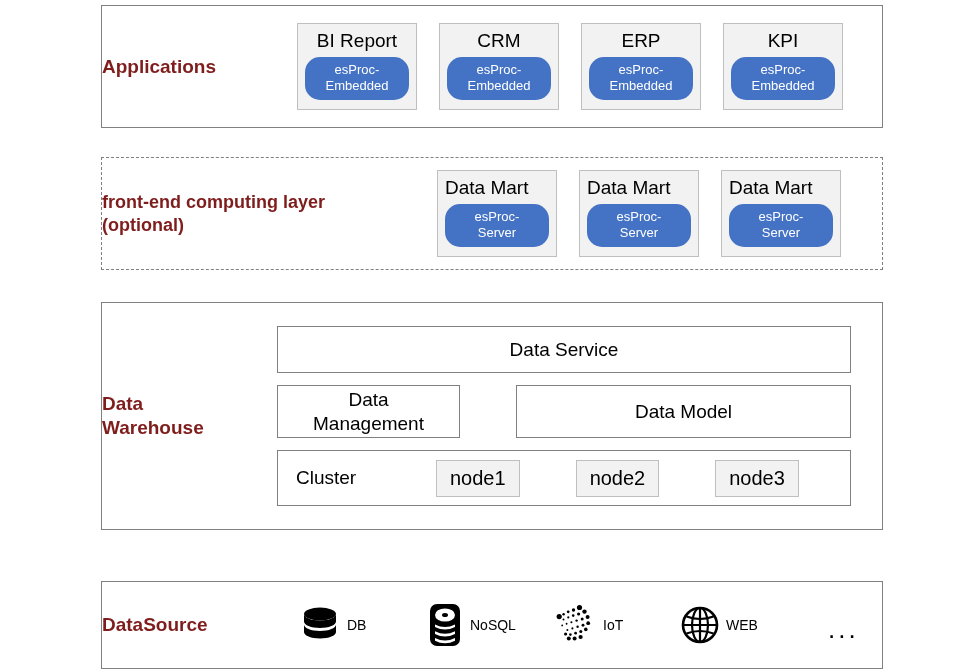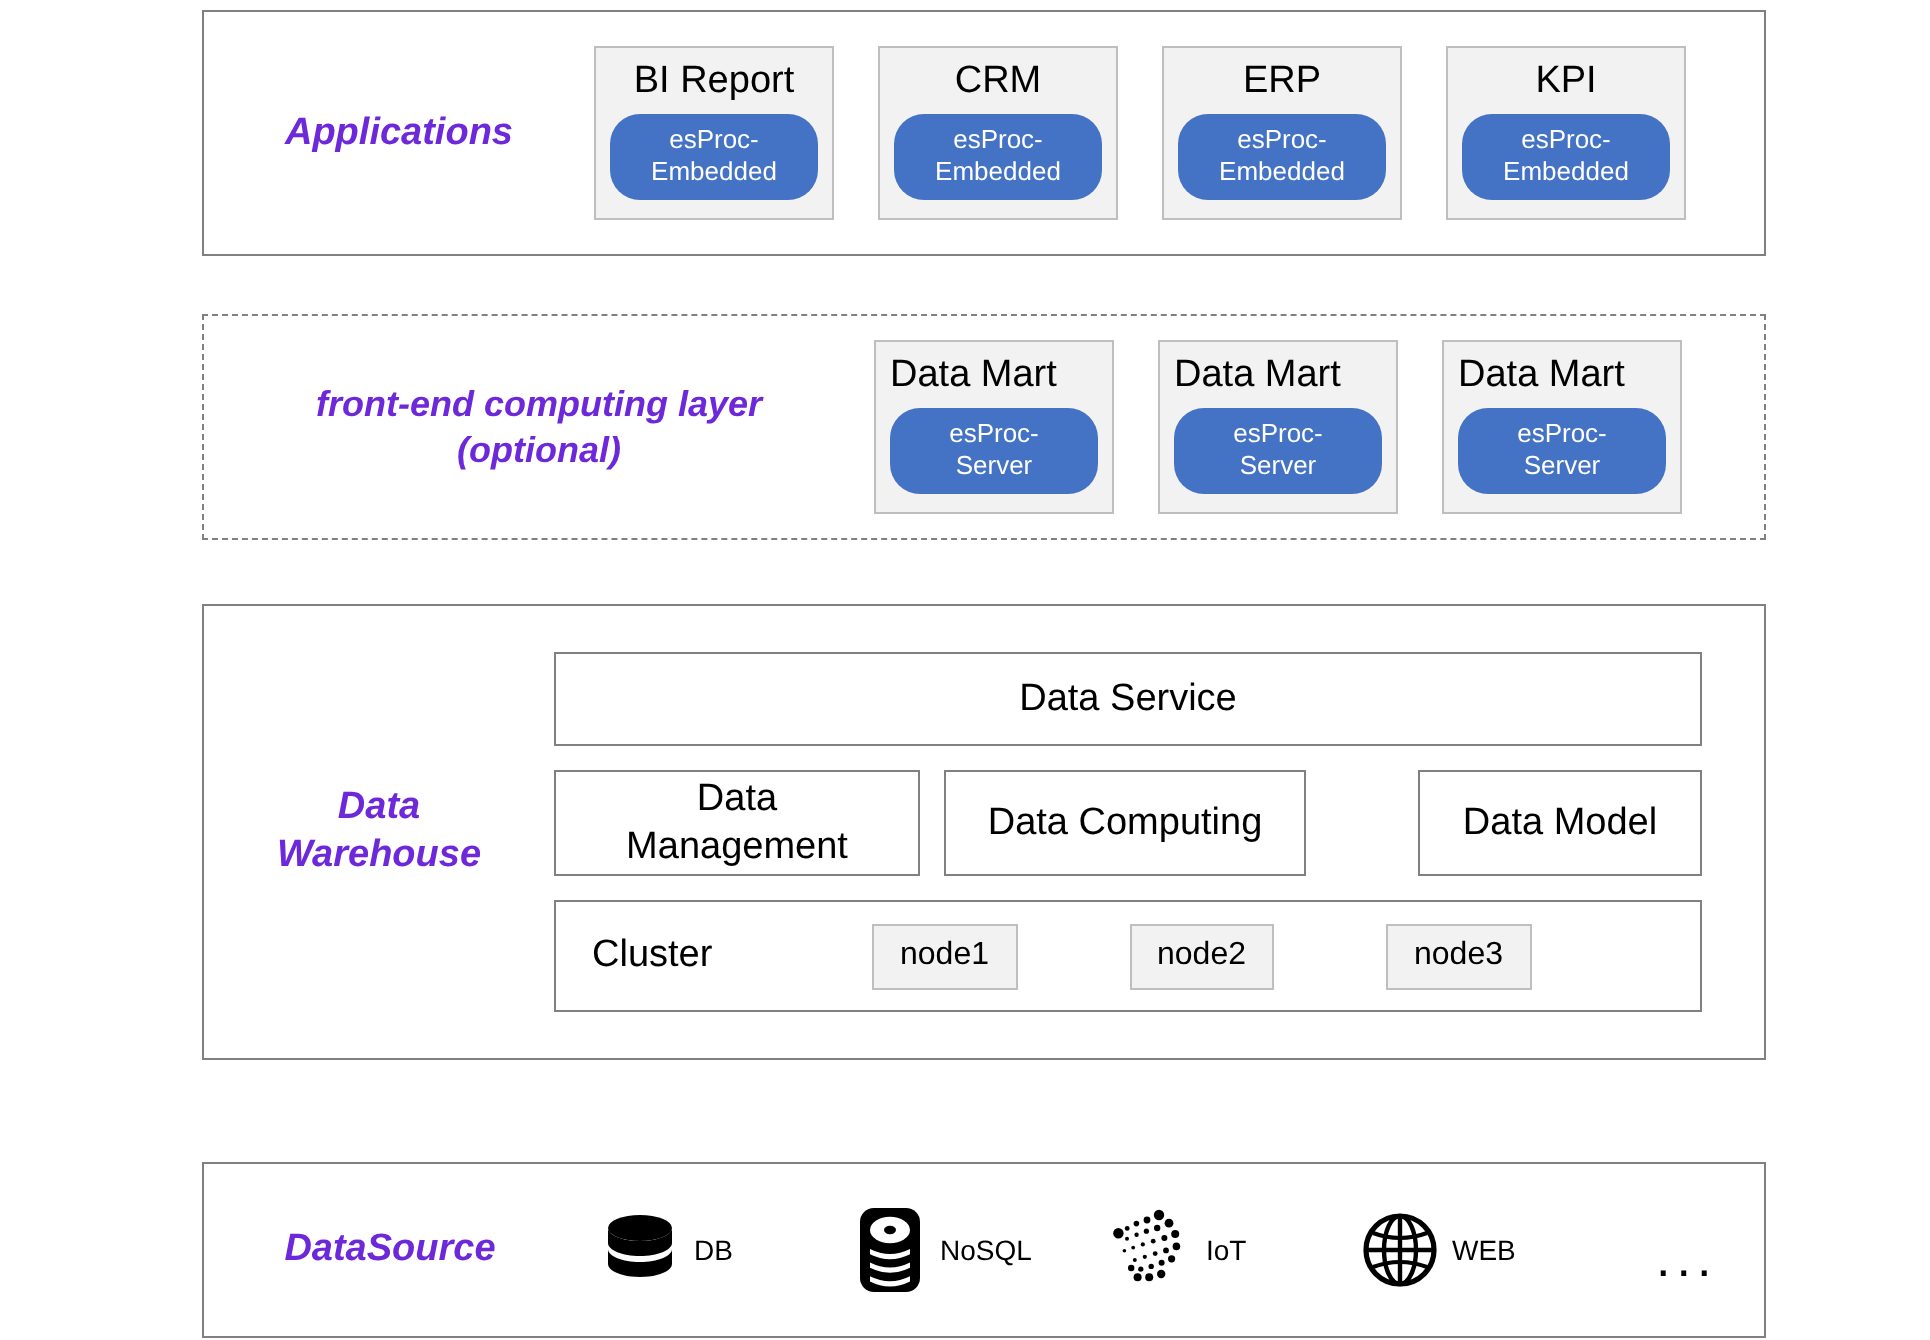--- a/index.html
+++ b/index.html
@@ -34,26 +34,24 @@
     display: flex;
     align-items: center;
   }
   .band.dashed {
     border: 1px dashed #808080;
   }
 
   .band-title {
     font-weight: bold;
     font-size: 19px;
-    text-align: center;
     line-height: 1.25;
-    color: #6d28d9;
+    color: #7f1d1d;
     flex: 0 0 auto;
     box-sizing: border-box;
-    font-style: italic;
   }
 
   
   #applications-row { top: 5px; height: 123px; }
   #applications-row .band-title { width: 195px; }
 
   .app-cards {
     display: flex;
     gap: 22px;
     align-items: center;
@@ -157,21 +155,21 @@
   }
   .cluster-label {
     font-size: 19px;
     flex: 0 0 auto;
     width: 140px;
     text-align: left;
   }
   .node-chip {
     background: #f2f2f2;
     border: 1px solid #bfbfbf;
-    font-size: 16px;
+    font-size: 20px;
     line-height: 1;
     padding: 7px 13px 8px 13px;
     color: #000000;
     box-sizing: border-box;
   }
   .node-chips {
     display: flex;
     gap: 56px;
     align-items: center;
   }
@@ -302,21 +300,20 @@
 
       <div class="dw-box" id="data-service-box">Data Service</div>
 
       <div class="dw-mid-row">
         <div class="dw-box" id="data-management-box">
           <div>
             <div>Data</div>
             <div>Management</div>
           </div>
         </div>
-        <div class="dw-box" id="data-computing-box">Data Computing</div>
         <div class="dw-box" id="data-model-box">Data Model</div>
       </div>
 
       <div class="dw-box" id="cluster-box">
         <div class="cluster-label">Cluster</div>
         <div class="node-chips">
           <div class="node-chip">node1</div>
           <div class="node-chip">node2</div>
           <div class="node-chip">node3</div>
         </div>

